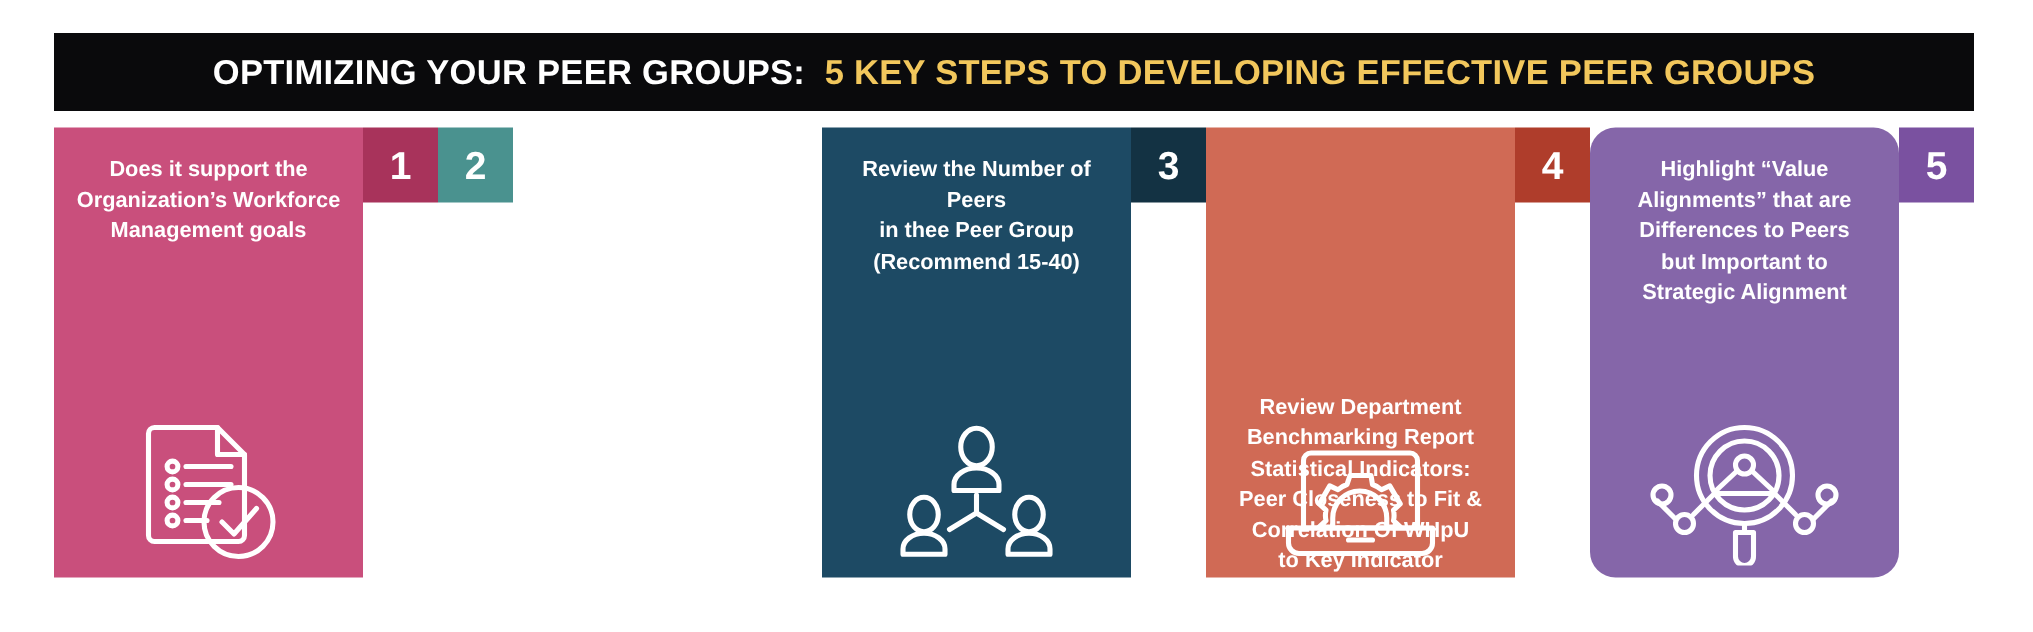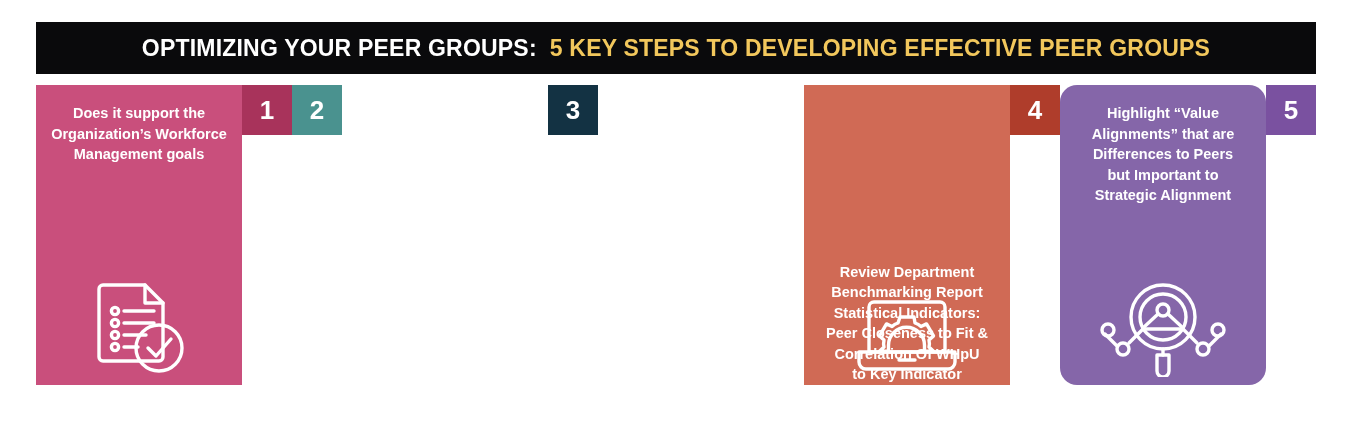--- a/index.html
+++ b/index.html
@@ -143,20 +143,38 @@
       </div>
     </div>
 
     <div class="column">
       <div class="col-footer" style="background: rgb(74, 146, 143);">
         <span class="col-number">2</span>
       </div>
     </div>
 
     <div class="column">
+      <div class="col-body" style="background: rgb(29, 74, 100);">
+        <div class="col-text">Review the Number of Peers
+in thee Peer Group
+(Recommend 15-40)</div>
+        <div class="col-icon">
+          <svg width="104" height="94" viewBox="0 0 104 94" fill="none" stroke="#FFFFFF" stroke-width="3.4" stroke-linecap="round" stroke-linejoin="round">
+            <ellipse cx="52" cy="15" rx="10.5" ry="12.5"></ellipse>
+            <path d="M37 40 a15 11 0 0 1 30 0 v4 h-30 z"></path>
+            <path d="M52 47 v12"></path>
+            <path d="M52 59 l-18 11"></path>
+            <path d="M52 59 l18 11"></path>
+            <ellipse cx="17" cy="60" rx="9.5" ry="11.5"></ellipse>
+            <path d="M3 83 a14 10.5 0 0 1 28 0 v3.5 h-28 z"></path>
+            <ellipse cx="87" cy="60" rx="9.5" ry="11.5"></ellipse>
+            <path d="M73 83 a14 10.5 0 0 1 28 0 v3.5 h-28 z"></path>
+          </svg>
+        </div>
+      </div>
       <div class="col-footer" style="background: rgb(19, 50, 67);">
         <span class="col-number">3</span>
       </div>
     </div>
 
     <div class="column">
       <div class="col-body" style="background: rgb(208, 106, 85); justify-content: flex-end;">
         <div class="col-text">Review Department
 Benchmarking Report
 Statistical Indicators:

